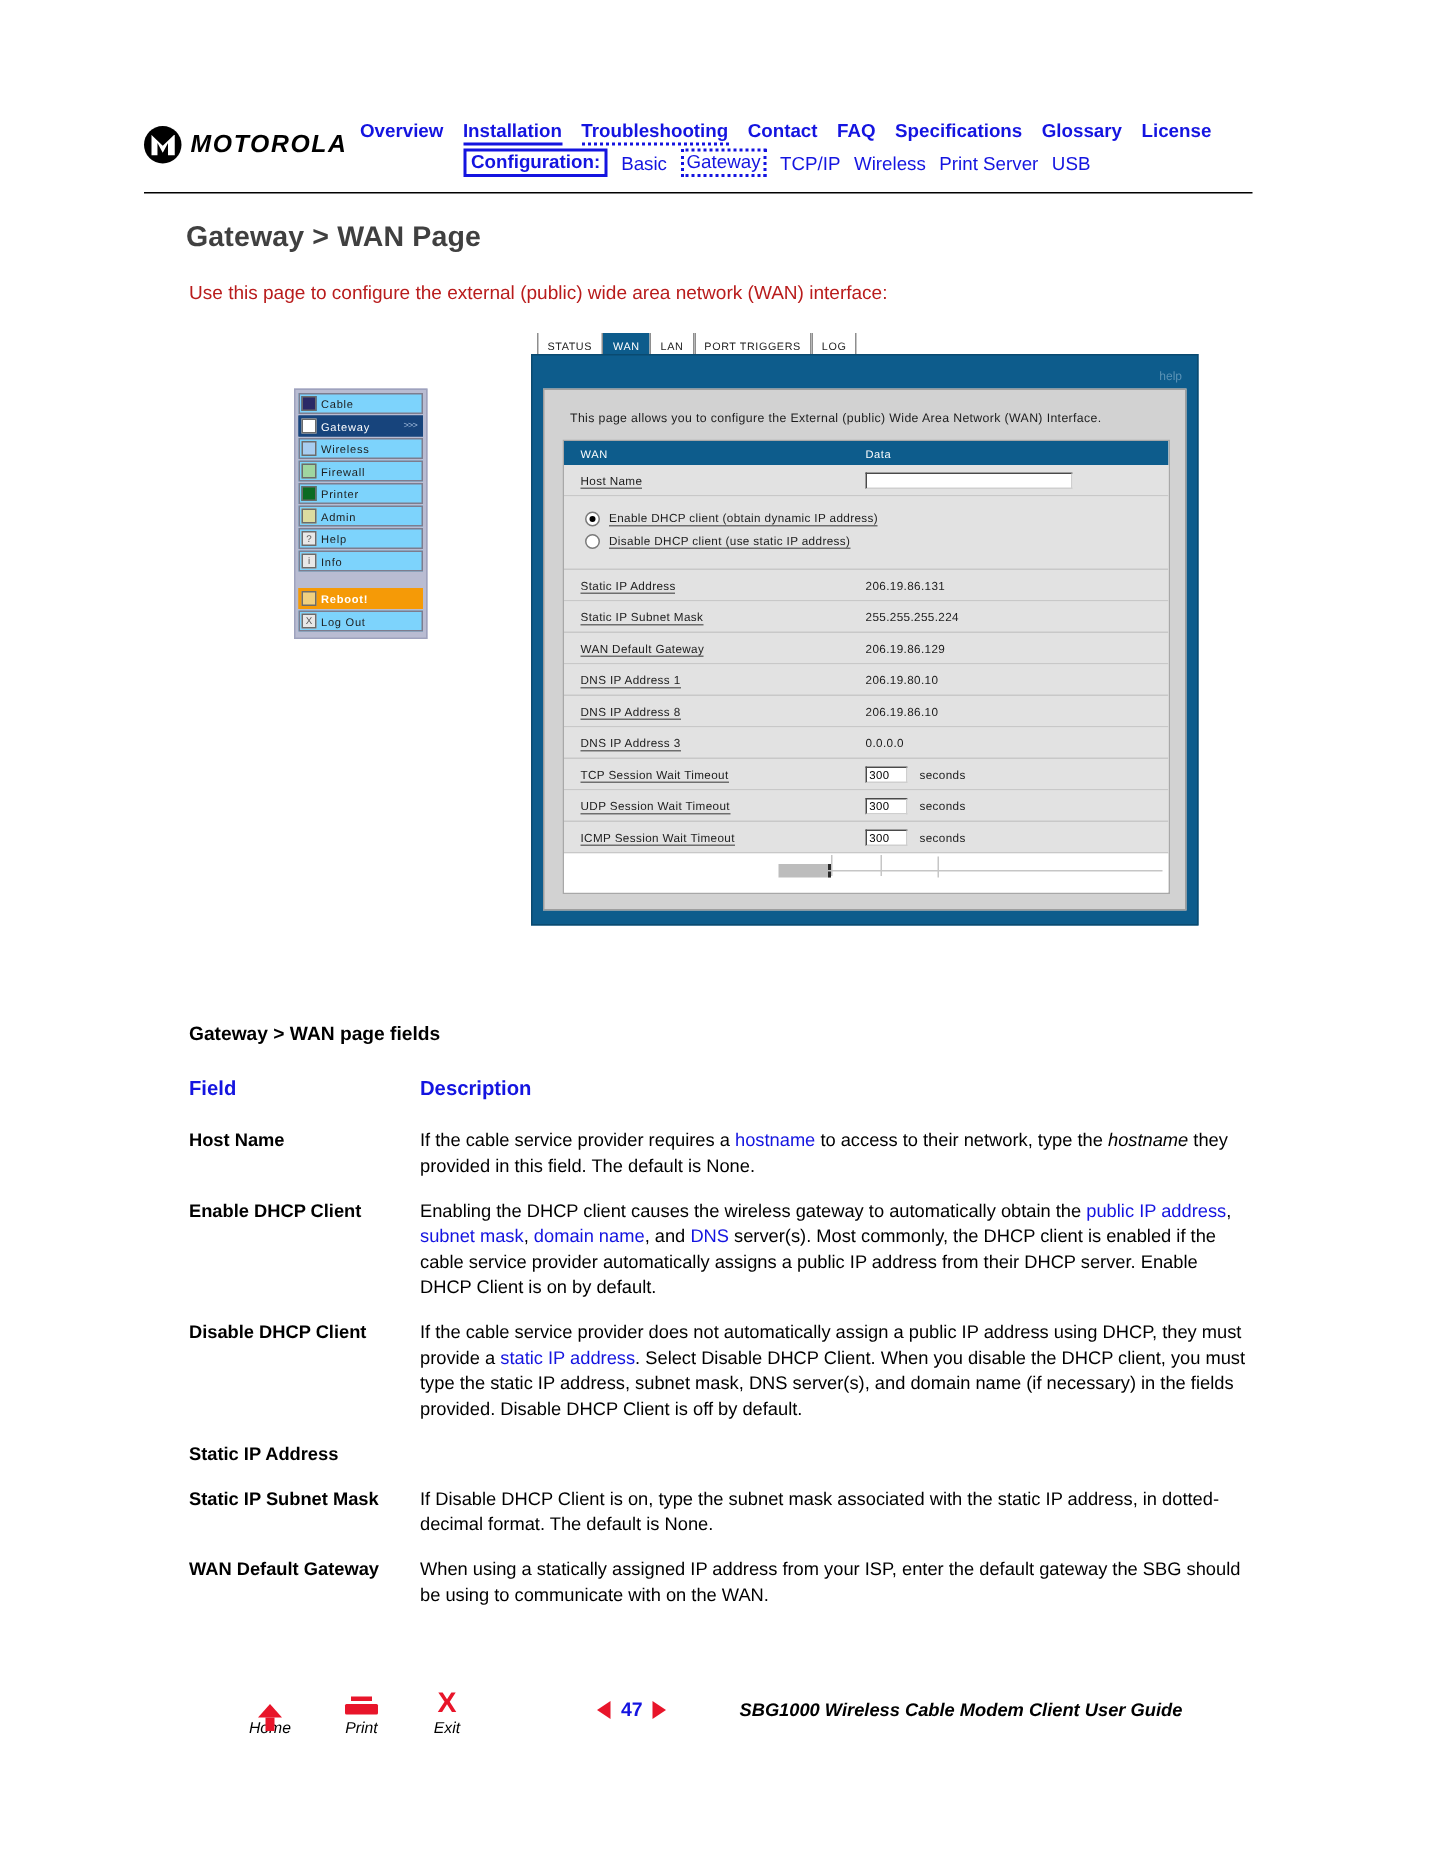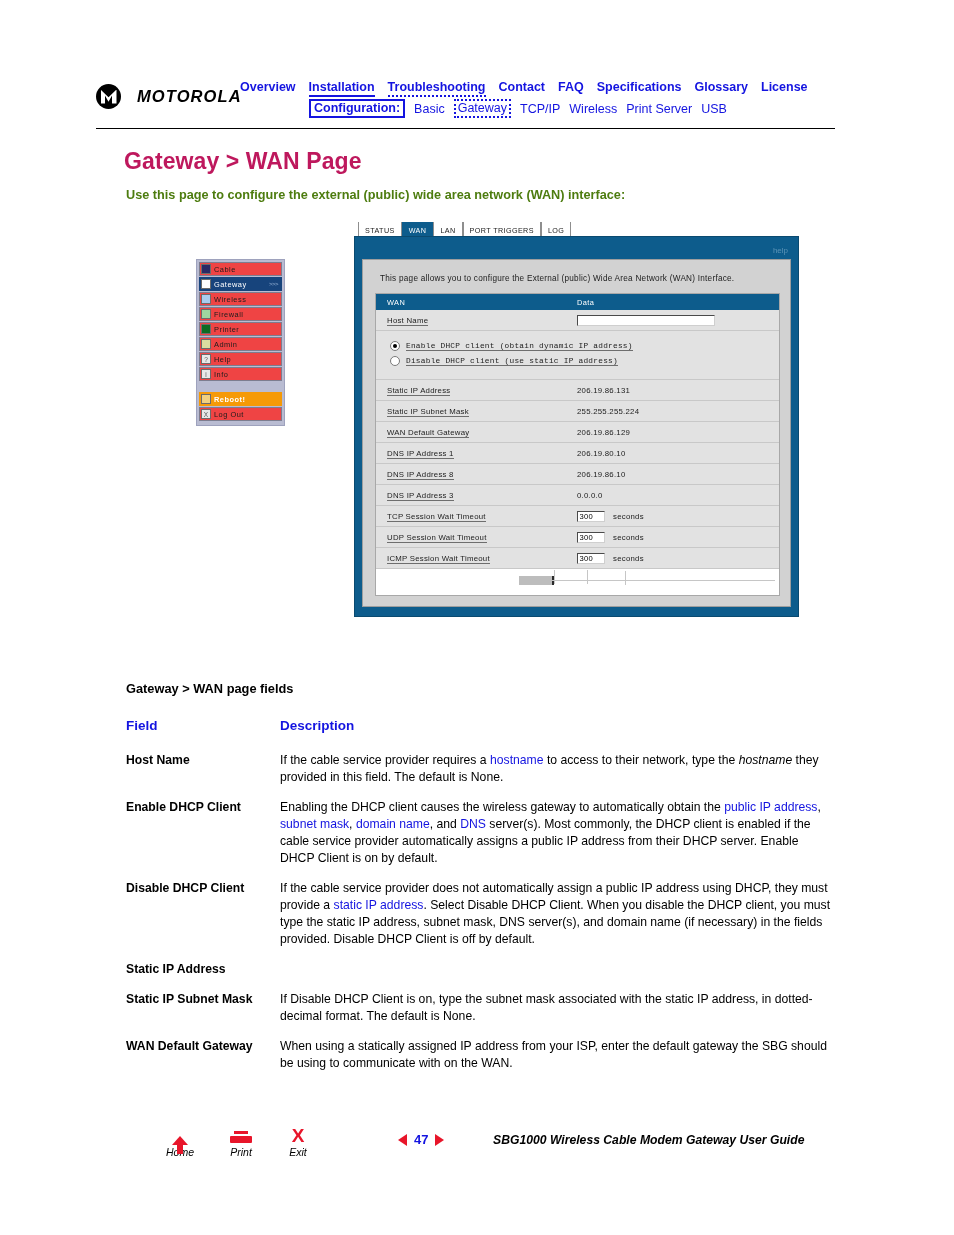--- a/index.html
+++ b/index.html
@@ -23,21 +23,21 @@
     top: 78px;
     width: 740px;
     height: 55px;
   }
   #logo-block {
     position: absolute;
     left: 0px;
     top: 6px;
     display: flex;
     align-items: center;
-    gap: 16px;
+    gap: 6px;
   }
   .m-mark {
     width: 25px;
     height: 25px;
     border-radius: 50%;
     background: #000000;
     position: relative;
   }
   .m-mark::before {
     content: "";
@@ -117,32 +117,31 @@
     width: 739px;
     height: 0;
     border-top: 1.6px solid #000000;
   }
 
   
   #page-title {
     position: absolute;
     left: 124px;
     top: 148px;
-    font-size: 23px;
-    font-weight: bold;
-    color: #be185d;
+    font-size: 19px;
+    font-weight: bold;
+    color: #404040;
     letter-spacing: 0.1px;
   }
   #intro-text {
     position: absolute;
     left: 126px;
     top: 188px;
     font-size: 12.7px;
-    color: #4d7c0f;
-    font-weight: bold;
+    color: #b91c1c;
   }
 
   
   #shot {
     position: absolute;
     left: 318px;
     top: 222px;
     width: 447px;
     height: 397px;
     margin-left: 36px;
@@ -273,21 +272,20 @@
     width: 28px;
     font-size: 7.6px;
     padding-left: 1.5px;
     line-height: 10px;
     color: #000;
   }
   #st-radios {
     background: #e2e2e2;
     border-bottom: 1px solid #c8c8c8;
     padding: 9px 10px 9px 14px;
-    font-family: Liberation Mono, monospace;
   }
   .radio-line {
     display: flex;
     align-items: center;
     gap: 6px;
     height: 12px;
     margin-bottom: 3px;
   }
   .radio {
     width: 8px;
@@ -343,21 +341,21 @@
     background: #b9bcd2;
     border: 1px solid #9ea2bd;
     box-sizing: border-box;
     padding: 2px;
   }
   .menu-item {
     display: flex;
     align-items: center;
     height: 14px;
     margin-bottom: 1px;
-    background: #ef4444;
+    background: #7dd3fc;
     border: 1px solid #7d7d8f;
     box-sizing: border-box;
     cursor: pointer;
   }
   .menu-sw {
     width: 10px;
     height: 10px;
     margin: 0 3px 0 1px;
     flex: none;
     border: 1px solid #6b6b6b;
@@ -763,14 +761,14 @@
     <div class="glyph">
         <div class="exit-shape">X</div>
       </div>
     <span class="cap">Exit</span>
   </div>
   <div id="pager">
     <div class="tri-l"></div>
     <div id="page-num">47</div>
     <div class="tri-r"></div>
   </div>
-  <div id="guide-title">SBG1000 Wireless Cable Modem Gateway User Guide</div>
+  <div id="guide-title">SBG1000 Wireless Cable Modem Client User Guide</div>
 </div>
 
 </body></html>

